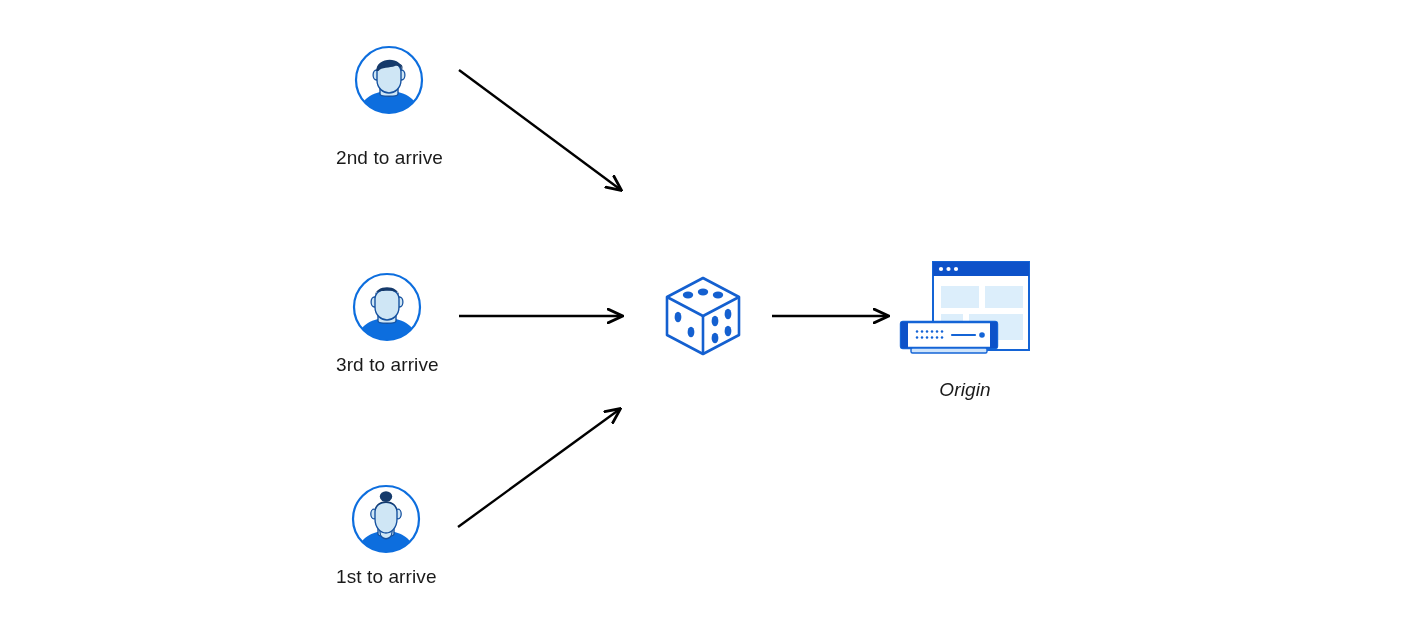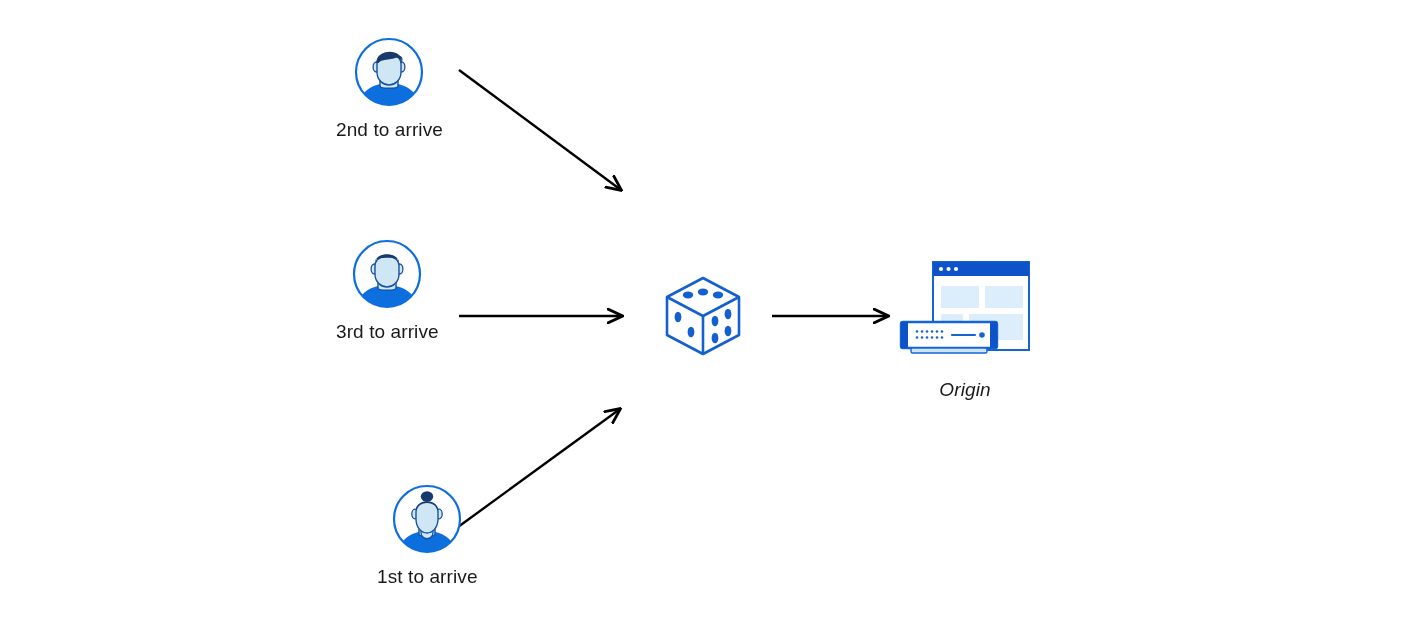--- a/index.html
+++ b/index.html
@@ -54,21 +54,21 @@
       <marker id="ah" viewBox="0 0 10 10" refX="9" refY="5" markerWidth="7" markerHeight="7" orient="auto-start-reverse">
         <path d="M 0 0.6 L 9.4 5 L 0 9.4" fill="none" stroke="#000000" stroke-width="1.7" stroke-linecap="butt" stroke-linejoin="miter"></path>
       </marker>
     </defs>
     <line x1="459" y1="70" x2="621" y2="190" stroke="#000000" stroke-width="2.4" marker-end="url(#ah)"></line>
     <line x1="459" y1="316" x2="622" y2="316" stroke="#000000" stroke-width="2.4" marker-end="url(#ah)"></line>
     <line x1="458" y1="527" x2="620" y2="409" stroke="#000000" stroke-width="2.4" marker-end="url(#ah)"></line>
     <line x1="772" y1="316" x2="888" y2="316" stroke="#000000" stroke-width="2.4" marker-end="url(#ah)"></line>
   </svg>
 
-  <div class="node" style="left:336px; top:36px;">
+  <div class="node" style="left:336px; top:44px;gap:20px;">
     <div class="avatar-wrap">
       <svg width="72" height="72" viewBox="0 0 72 72">
         <defs>
           <clipPath id="clipA">
               <circle cx="36" cy="36" r="33"></circle>
             </clipPath>
         </defs>
         <circle cx="36" cy="36" r="33" fill="#ffffff" stroke="#0d6ede" stroke-width="2.2"></circle>
         <g clip-path="url(#clipA)">
           <path d="M4 72 C7 54 22 47 36 47 C50 47 65 54 68 72 Z" fill="#0d6ede"></path>
@@ -77,21 +77,21 @@
           <ellipse cx="48.5" cy="31" rx="3.4" ry="5" fill="#cfe6f5" stroke="#1652a0" stroke-width="1.3"></ellipse>
           <path d="M24 28 C24 15 48 15 48 28 L48 36 C48 45 41 49 36 49 C31 49 24 45 24 36 Z" fill="#cfe6f5" stroke="#1652a0" stroke-width="1.4"></path>
           <path d="M23.5 27 C22 13 50 11 49 27 C48 23 45 21 42 22 C37 24 28 23 25.5 27 Z" fill="#153a6b"></path>
           <path d="M49 26 C51 21 47 19 45 20 C48 21 49 23 49 26 Z" fill="#153a6b"></path>
         </g>
       </svg>
     </div>
     <div class="node-label">2nd to arrive</div>
   </div>
 
-  <div class="node" style="left:336px; top:238px;">
+  <div class="node" style="left:336px; top:271px;">
     <div class="avatar-wrap">
       <svg width="72" height="72" viewBox="0 0 72 72">
         <defs>
           <clipPath id="clipB">
               <circle cx="36" cy="36" r="33"></circle>
             </clipPath>
         </defs>
         <circle cx="36" cy="36" r="33" fill="#ffffff" stroke="#0d6ede" stroke-width="2.2"></circle>
         <g clip-path="url(#clipB)">
           <path d="M4 72 C7 54 22 47 36 47 C50 47 65 54 68 72 Z" fill="#0d6ede"></path>
@@ -99,21 +99,21 @@
           <ellipse cx="23.5" cy="31" rx="3.4" ry="5" fill="#cfe6f5" stroke="#1652a0" stroke-width="1.3"></ellipse>
           <ellipse cx="48.5" cy="31" rx="3.4" ry="5" fill="#cfe6f5" stroke="#1652a0" stroke-width="1.3"></ellipse>
           <path d="M24 28 C24 15 48 15 48 28 L48 36 C48 45 41 49 36 49 C31 49 24 45 24 36 Z" fill="#cfe6f5" stroke="#1652a0" stroke-width="1.4"></path>
           <path d="M24 26 C23 13 49 13 48 26 L48 22 C44 19 28 19 24 22 Z" fill="#153a6b"></path>
         </g>
       </svg>
     </div>
     <div class="node-label">3rd to arrive</div>
   </div>
 
-  <div class="node" style="left:336px; top:483px;margin-left:41px;">
+  <div class="node" style="left:336px; top:483px;">
     <div class="avatar-wrap">
       <svg width="72" height="72" viewBox="0 0 72 72">
         <defs>
           <clipPath id="clipC">
               <circle cx="36" cy="36" r="33"></circle>
             </clipPath>
         </defs>
         <circle cx="36" cy="36" r="33" fill="#ffffff" stroke="#0d6ede" stroke-width="2.2"></circle>
         <g clip-path="url(#clipC)">
           <path d="M6 72 C9 55 22 48 36 48 C50 48 63 55 66 72 Z" fill="#0d6ede"></path>

